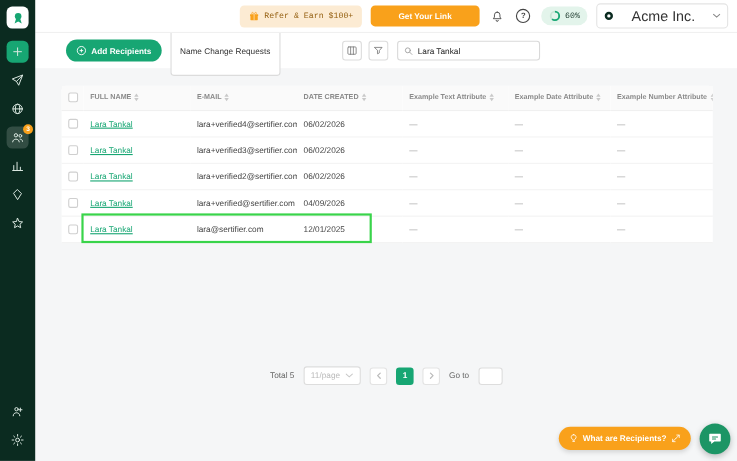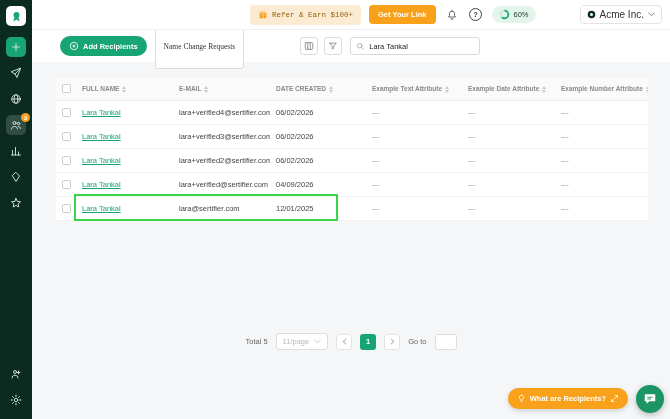--- a/index.html
+++ b/index.html
@@ -12,32 +12,32 @@
   .nav-icon { position:relative; width:20px; height:20px; margin:3px 0; border-radius:5px; display:flex; align-items:center; justify-content:center; cursor:pointer; }
   .nav-icon svg { width:12px; height:12px; fill:none; stroke:#DCE9E2; stroke-width:1.8; stroke-linecap:round; stroke-linejoin:round; }
   .nav-add { background:#17A673; }
   .nav-active { background:rgba(255,255,255,.16); }
   .nav-badge { position:absolute; top:-2px; right:-4px; min-width:9px; height:9px; padding:0 1px; border-radius:5px; background:#F9A11B; color:#fff; font-size:6px; font-weight:bold; display:flex; align-items:center; justify-content:center; }
   .spacer { flex:1; }
 
   
   .header { position:absolute; left:32px; top:0; right:0; height:30px; background:#fff; border-bottom:1px solid #F0F0F0; display:flex; align-items:center; justify-content:flex-end; gap:8px; padding:0 8px; z-index:10; }
   .refer-btn { display:flex; align-items:center; gap:4px; background:#FCEBD3; border:none; border-radius:4px; padding:5px 8px; font-size:7.5px; color:#945F10; font-family:Liberation Mono, monospace; cursor:pointer; }
-  .getlink-btn { background:#F9A11B; border:none; border-radius:4px; padding:5px 9px; font-size:7.5px; font-weight:bold; color:#fff; font-family:inherit; cursor:pointer; }
+  .getlink-btn { background:#F9A11B; border:none; border-radius:4px; padding:5px 25px; font-size:7.5px; font-weight:bold; color:#fff; font-family:inherit; cursor:pointer; }
   .hdr-icon { width:16px; height:16px; display:flex; align-items:center; justify-content:center; cursor:pointer; }
   .hdr-icon svg { width:12px; height:12px; fill:none; stroke:#444; stroke-width:1.6; stroke-linecap:round; stroke-linejoin:round; }
   .help-circle { width:13px; height:13px; border:1.2px solid #444; border-radius:50%; display:flex; align-items:center; justify-content:center; font-size:7px; font-weight:bold; color:#444; }
-  .usage-pill { display:flex; align-items:center; gap:4px; background:#E3F4EB; border-radius:10px; padding:3px 7px; font-size:7.5px; color:#1E3B2F; cursor:pointer; }
-  .org-select { display:flex; align-items:center; gap:4px; border:1px solid #E4E4E4; border-radius:4px; padding:3px 6px; font-size:10px; color:#333; background:#fff; cursor:pointer;margin-left:36px; }
+  .usage-pill { display:flex; align-items:center; gap:4px; background:#E3F4EB; border-radius:10px; padding:3px 7px; font-size:7.5px; color:#1E3B2F; cursor:pointer;font-family:Liberation Mono, monospace; }
+  .org-select { display:flex; align-items:center; gap:16px; border:1px solid #E4E4E4; border-radius:4px; padding:3px 6px; font-size:13px; color:#333; background:#fff; cursor:pointer; }
 
   
   .toolbar { position:absolute; left:32px; top:30px; right:0; height:32px; background:#fff; display:flex; align-items:center; padding:0 22px 0 28px; z-index:9; }
   .add-btn { display:flex; align-items:center; gap:4px; background:#17A673; color:#fff; border:none; border-radius:12px; padding:5px 9px; font-size:7.5px; font-weight:bold; font-family:inherit; cursor:pointer; }
   .add-btn svg { width:10px; height:10px; fill:none; stroke:#fff; stroke-width:2; }
-  .ncr-btn { position:relative; margin-left:8px; background:#fff; border:1px solid #DCDCDC; border-radius:3px; padding:17px 8px; font-size:7.5px; color:#333; font-family:Liberation Serif, serif; cursor:pointer; }
+  .ncr-btn { position:relative; margin-left:8px; background:#fff; border:1px solid #DCDCDC; border-radius:3px; padding:17px 8px; font-size:7.5px; color:#333; font-family:Liberation Sans, sans-serif; cursor:pointer; }
   .ncr-badge { position:absolute; top:-5px; left:-5px; min-width:10px; height:10px; border-radius:5px; background:#F9A11B; color:#fff; font-size:6.5px; font-weight:bold; display:flex; align-items:center; justify-content:center; }
   .tabs { margin-left:auto; display:flex; align-items:center; gap:4px; }
   .tab-lists { font-size:7.5px; color:#555; padding:4px 7px; cursor:pointer; background:none; border:none; font-family:inherit; }
   .tab-recipients { background:#D8F0E4; color:#1E7A57; border-radius:11px; padding:4px 9px; font-size:7.5px; font-weight:bold; cursor:pointer; border:none; font-family:inherit; }
   .tool-gap { width:50px; }
   .tool-icon-btn { width:18px; height:18px; border:1px solid #DCDCDC; border-radius:3px; background:#fff; display:flex; align-items:center; justify-content:center; margin-left:6px; cursor:pointer; }
   .tool-icon-btn svg { width:10px; height:10px; fill:none; stroke:#777; stroke-width:1.8; stroke-linecap:round; stroke-linejoin:round; }
   .search-box { margin-left:8px; width:130px; height:18px; border:1px solid #D9D9D9; border-radius:3px; background:#fff; display:flex; align-items:center; padding:0 5px; gap:4px; }
   .search-box svg { width:9px; height:9px; fill:none; stroke:#999; stroke-width:2; stroke-linecap:round; }
   .search-box input { flex:1; border:none; outline:none; font-size:7.5px; font-family:inherit; color:#222; background:transparent; min-width:0; }

